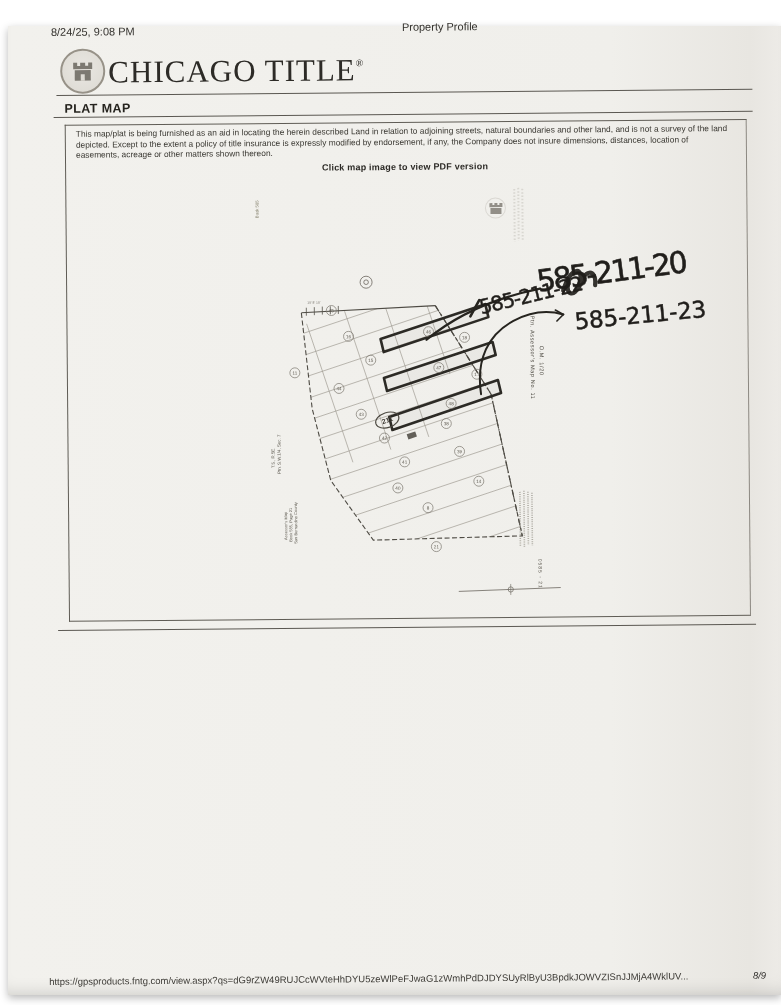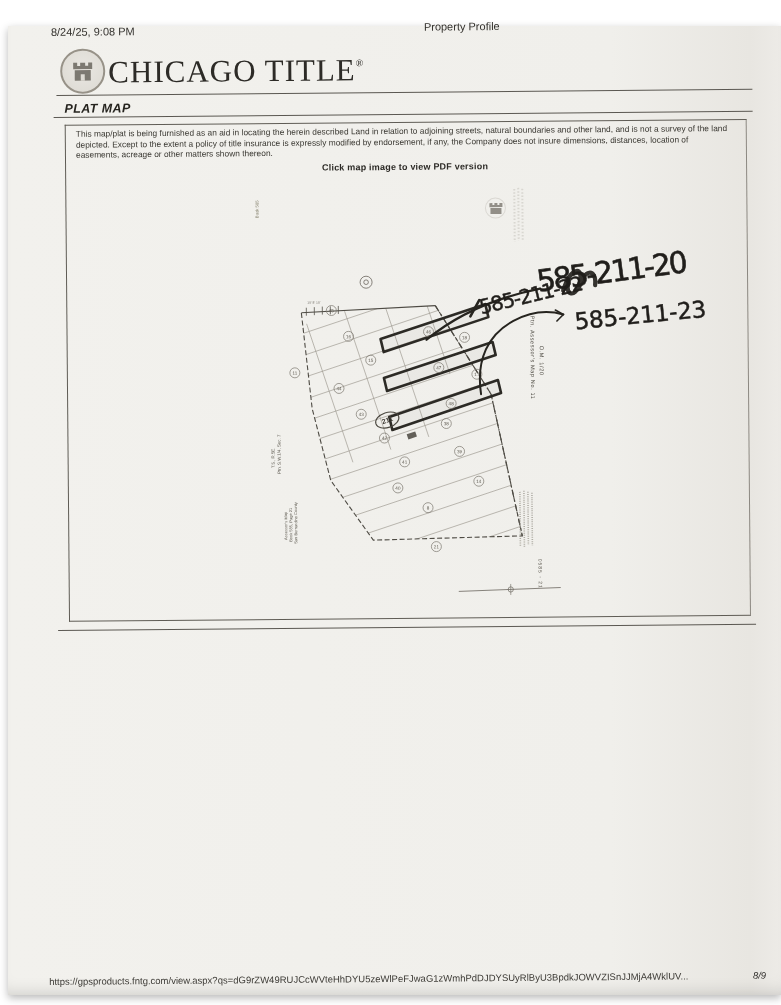--- a/index.html
+++ b/index.html
@@ -37,39 +37,39 @@
     background:radial-gradient(circle at 50% 45%, #e9e7e2 0%, #dcd9d2 100%);
   }
   .wordmark{
     position:absolute;left:50px;top:2px;
     font-family:"Liberation Serif", serif;font-size:31px;line-height:34px;
     color:#2d2b27;letter-spacing:1px;white-space:nowrap;
   }
   .regmark{font-size:10px;vertical-align:14px;letter-spacing:0;}
   .plat-heading{
     position:absolute;left:68px;top:99px;font-size:12.5px;font-weight:bold;
-    letter-spacing:.4px;color:#26241f;font-style:italic;
+    letter-spacing:.4px;color:#26241f;
   }
   .footer{
     position:absolute;left:45px;top:973px;width:717px;
     display:flex;justify-content:space-between;align-items:baseline;
     font-size:9.5px;color:#3c3a35;
   }
   .map-svg{position:absolute;left:68px;top:175px;width:662px;height:440px;}
   .hand{font-family:"DejaVu Sans", sans-serif;}
 </style>
 </head>
 <body>
 
 <div class="paper"></div>
 
 <div class="content">
 
   <div class="abs hdr-txt" style="left:27px;top:23px;padding-left:28px;">8/24/25, 9:08 PM</div>
-  <div class="abs hdr-txt" style="left:428px;top:21px;text-align:center;">Property Profile</div>
+  <div class="abs hdr-txt" style="left:406px;top:21px;text-align:center;">Property Profile</div>
 
   <div class="brand">
     <div class="emblem">
       <svg width="27" height="27" viewBox="0 0 27 27">
         <g fill="#6e6a62" opacity="0.88">
           <path d="M4 5 h4 v3.2 h3 v-3.2 h5 v3.2 h3 v-3.2 h4 v6.5 h-19 z"></path>
           <rect x="5.5" y="12.5" width="16" height="10.5"></rect>
           <rect x="11.5" y="16.5" width="4" height="6.5" fill="#dcd9d2"></rect>
         </g>
       </svg>

